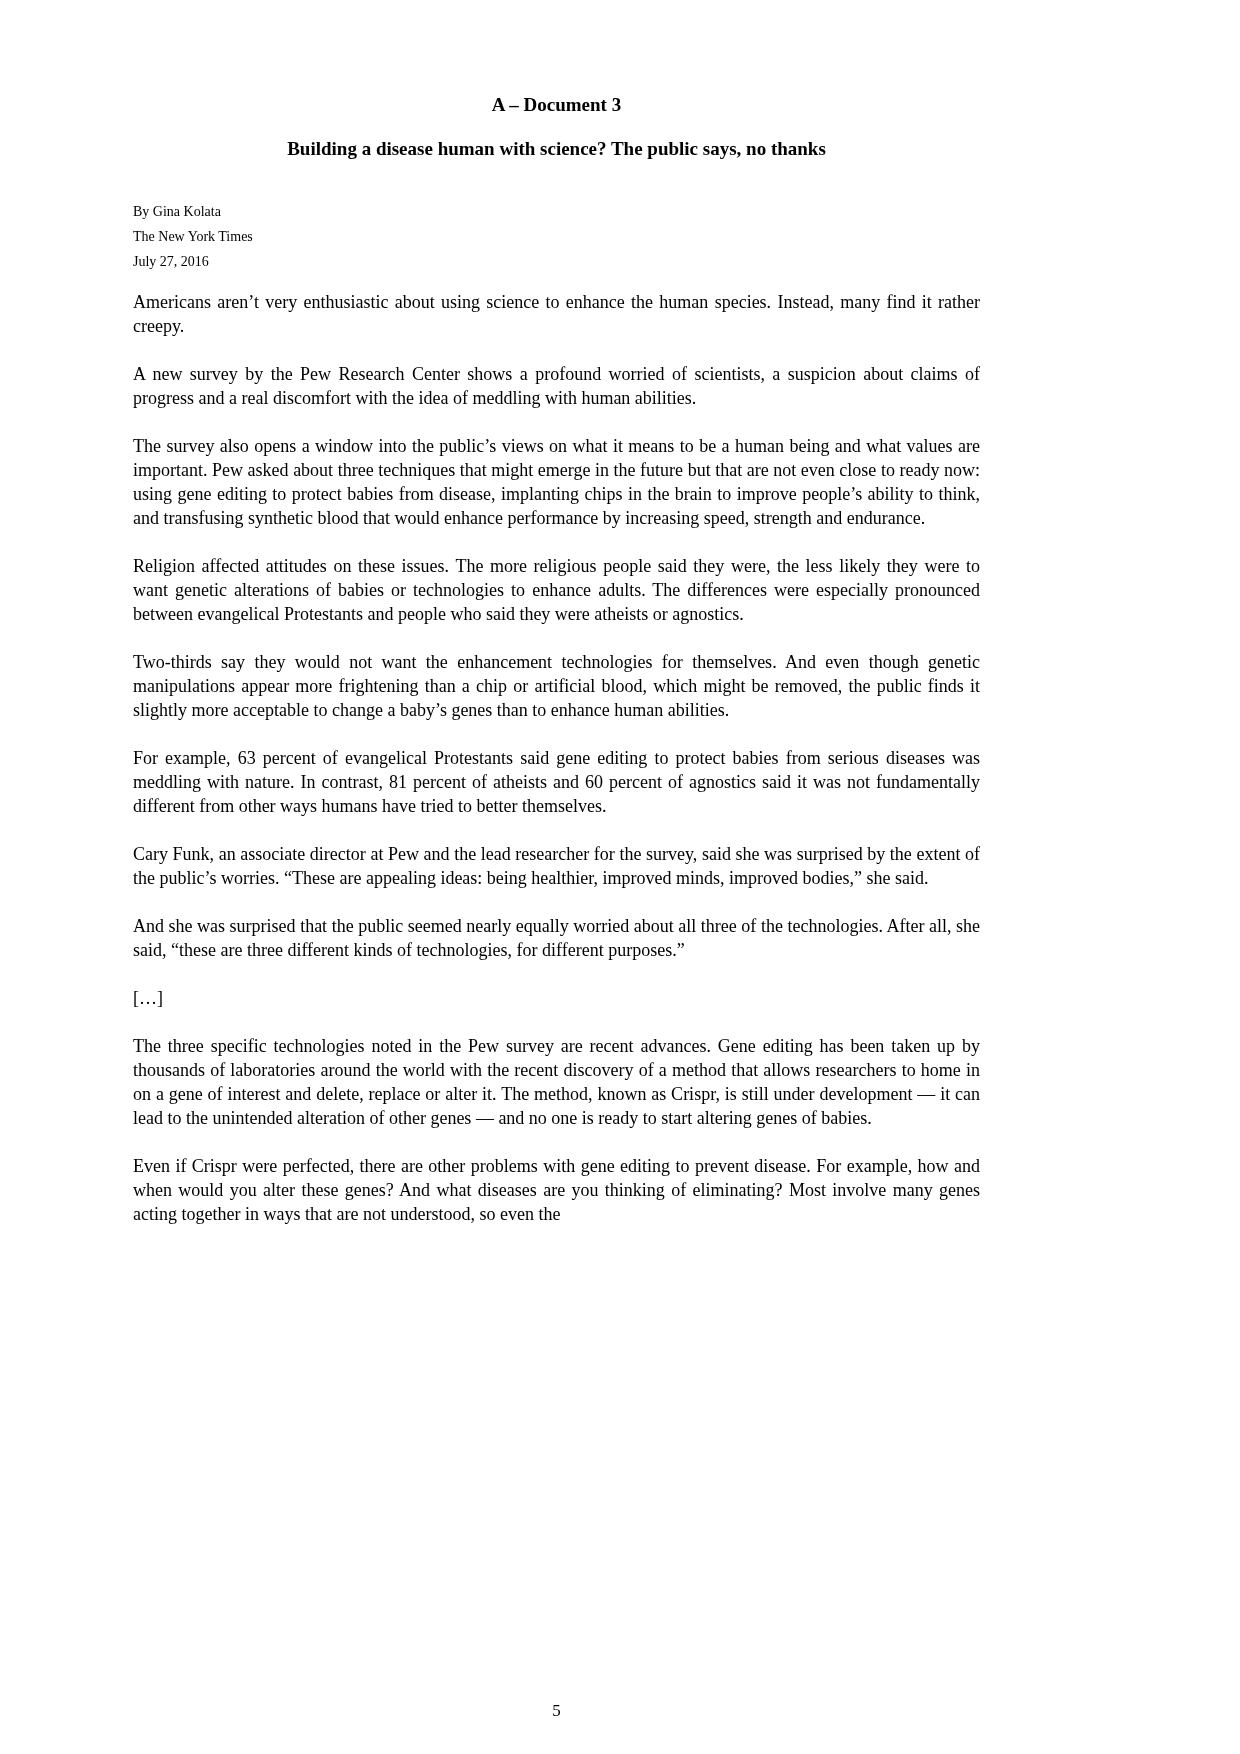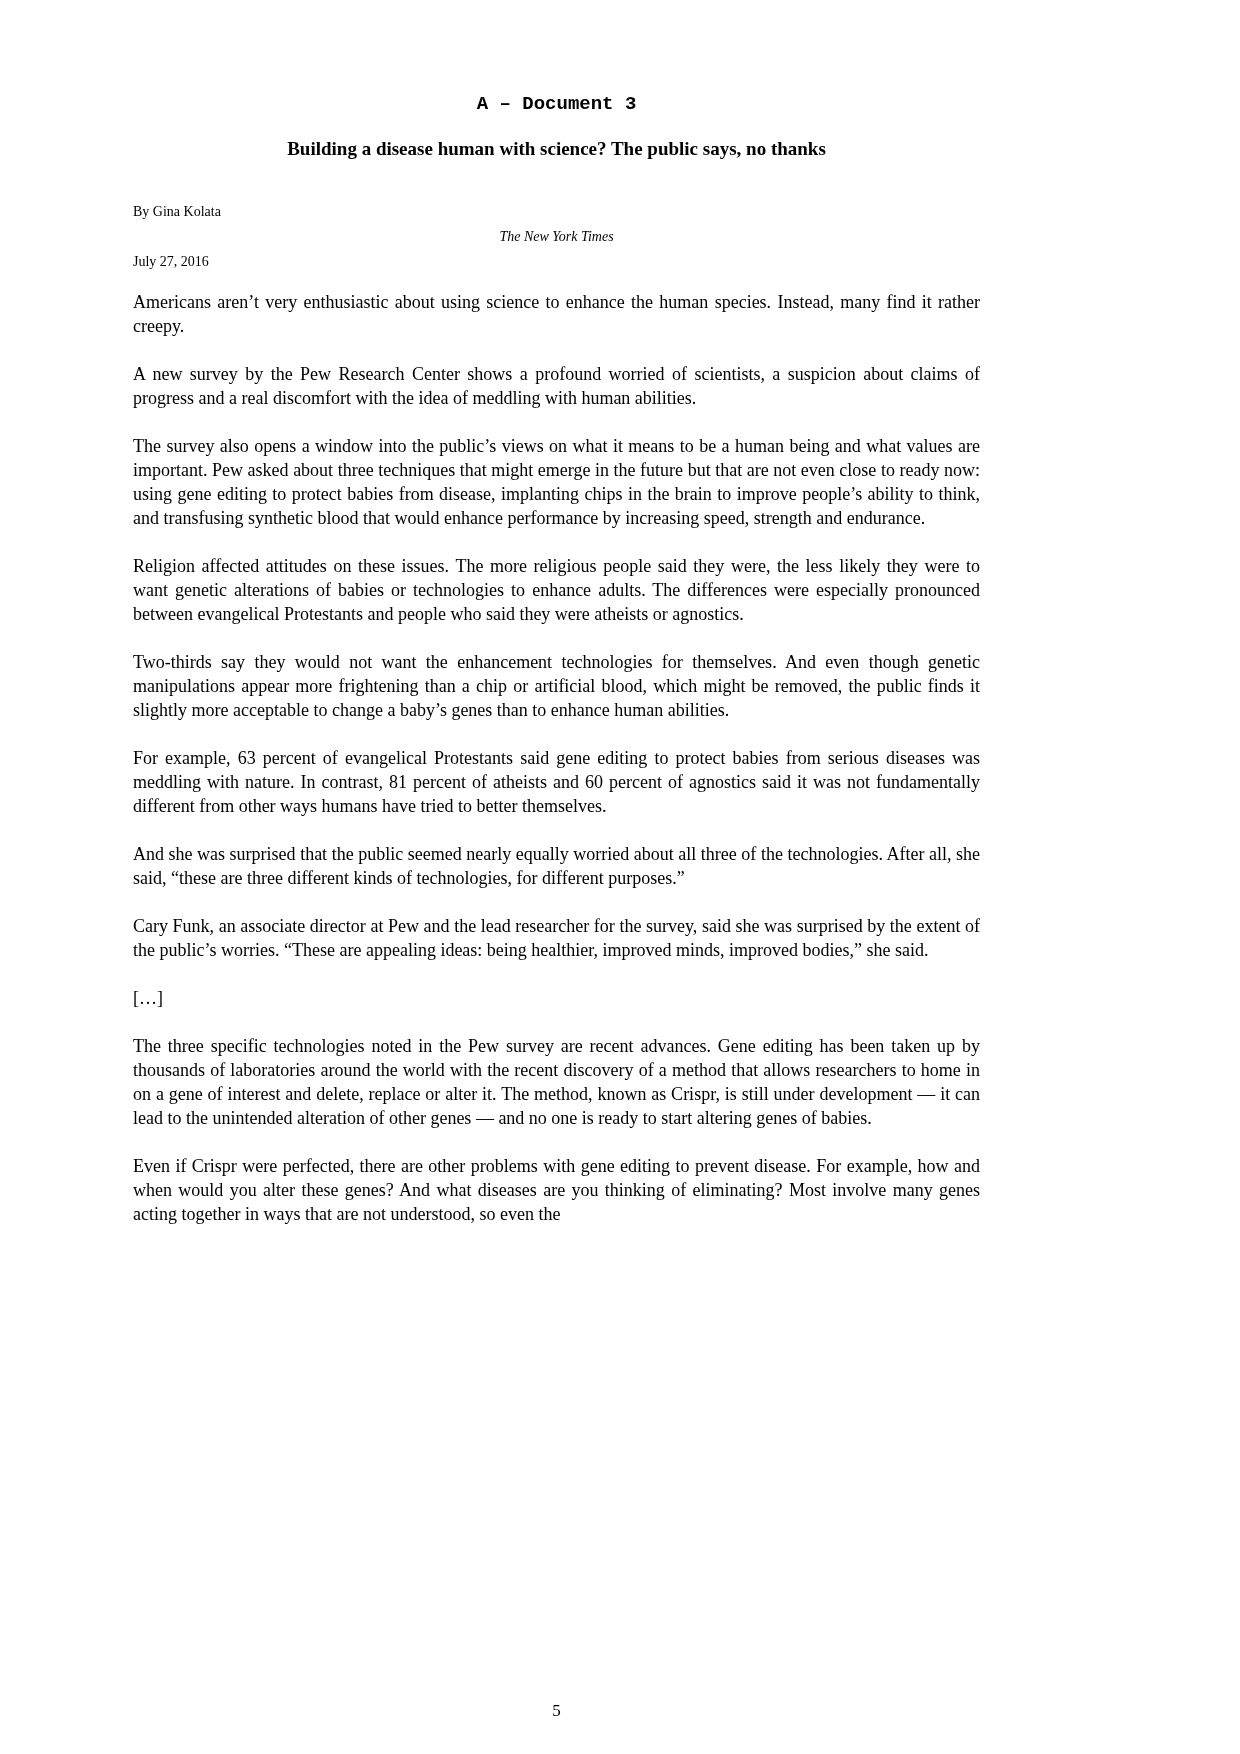--- a/index.html
+++ b/index.html
@@ -21,39 +21,36 @@
     left: 133px;
     top: 92px;
     width: 847px;
   }
   .doc-heading {
     font-size: 19px;
     font-weight: bold;
     text-align: center;
     margin: 0 0 19px 0;
     line-height: 25px;
-    font-family: Liberation Mono, monospace;
   }
   .doc-title {
     font-size: 19px;
     font-weight: bold;
     text-align: center;
     margin: 0 0 38px 0;
     line-height: 25px;
   }
   .byline {
     margin: 0 0 16px 0;
   }
   .byline div {
     font-size: 14px;
     line-height: 25px;
   }
   .byline .source {
-    font-style: italic;
-    text-align: center;
   }
   p.body-para {
     font-size: 18px;
     line-height: 24px;
     text-align: justify;
     margin: 15px 0 24px 0;
   }
   p.body-para.ellipsis {
     text-align: left;
   }
@@ -84,22 +81,22 @@
       <div class="source">The New York Times</div>
       <div class="date">July 27, 2016</div>
     </div>
 
     <p class="body-para">Americans aren’t very enthusiastic about using science to enhance the human species. Instead, many find it rather creepy.</p>
     <p class="body-para">A new survey by the Pew Research Center shows a profound worried of scientists, a suspicion about claims of progress and a real discomfort with the idea of meddling with human abilities.</p>
     <p class="body-para">The survey also opens a window into the public’s views on what it means to be a human being and what values are important. Pew asked about three techniques that might emerge in the future but that are not even close to ready now: using gene editing to protect babies from disease, implanting chips in the brain to improve people’s ability to think, and transfusing synthetic blood that would enhance performance by increasing speed, strength and endurance.</p>
     <p class="body-para">Religion affected attitudes on these issues. The more religious people said they were, the less likely they were to want genetic alterations of babies or technologies to enhance adults. The differences were especially pronounced between evangelical Protestants and people who said they were atheists or agnostics.</p>
     <p class="body-para">Two-thirds say they would not want the enhancement technologies for themselves. And even though genetic manipulations appear more frightening than a chip or artificial blood, which might be removed, the public finds it slightly more acceptable to change a baby’s genes than to enhance human abilities.</p>
     <p class="body-para">For example, 63 percent of evangelical Protestants said gene editing to protect babies from serious diseases was meddling with nature. In contrast, 81 percent of atheists and 60 percent of agnostics said it was not fundamentally different from other ways humans have tried to better themselves.</p>
+    <p class="body-para">Cary Funk, an associate director at Pew and the lead researcher for the survey, said she was surprised by the extent of the public’s worries. “These are appealing ideas: being healthier, improved minds, improved bodies,” she said.</p>
     <p class="body-para">And she was surprised that the public seemed nearly equally worried about all three of the technologies. After all, she said, “these are three different kinds of technologies, for different purposes.”</p>
-    <p class="body-para">Cary Funk, an associate director at Pew and the lead researcher for the survey, said she was surprised by the extent of the public’s worries. “These are appealing ideas: being healthier, improved minds, improved bodies,” she said.</p>
     <p class="body-para ellipsis">[…]</p>
     <p class="body-para">The three specific technologies noted in the Pew survey are recent advances. Gene editing has been taken up by thousands of laboratories around the world with the recent discovery of a method that allows researchers to home in on a gene of interest and delete, replace or alter it. The method, known as Crispr, is still under development — it can lead to the unintended alteration of other genes — and no one is ready to start altering genes of babies.</p>
     <p class="body-para last">Even if Crispr were perfected, there are other problems with gene editing to prevent disease. For example, how and when would you alter these genes? And what diseases are you thinking of eliminating? Most involve many genes acting together in ways that are not understood, so even the</p>
 
   </div>
 
   <div class="page-number">5</div>
 </div>
 
 </body></html>

